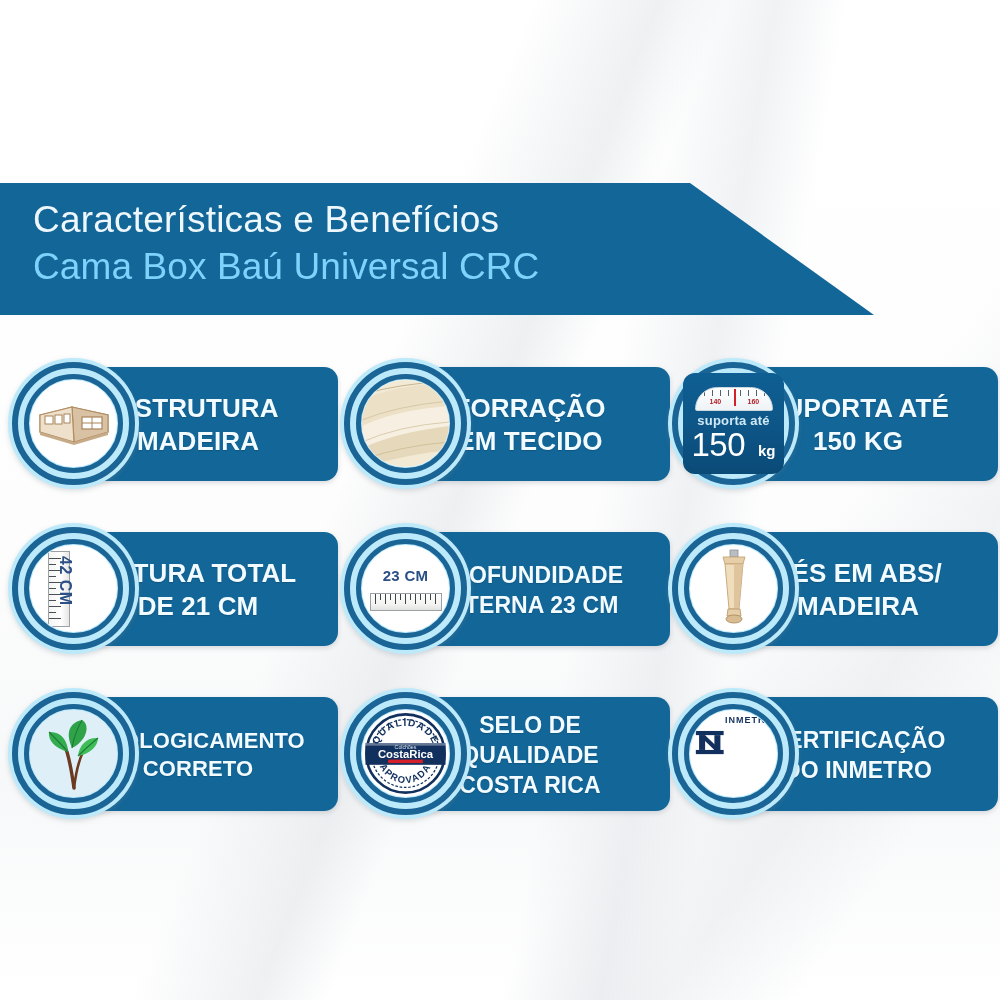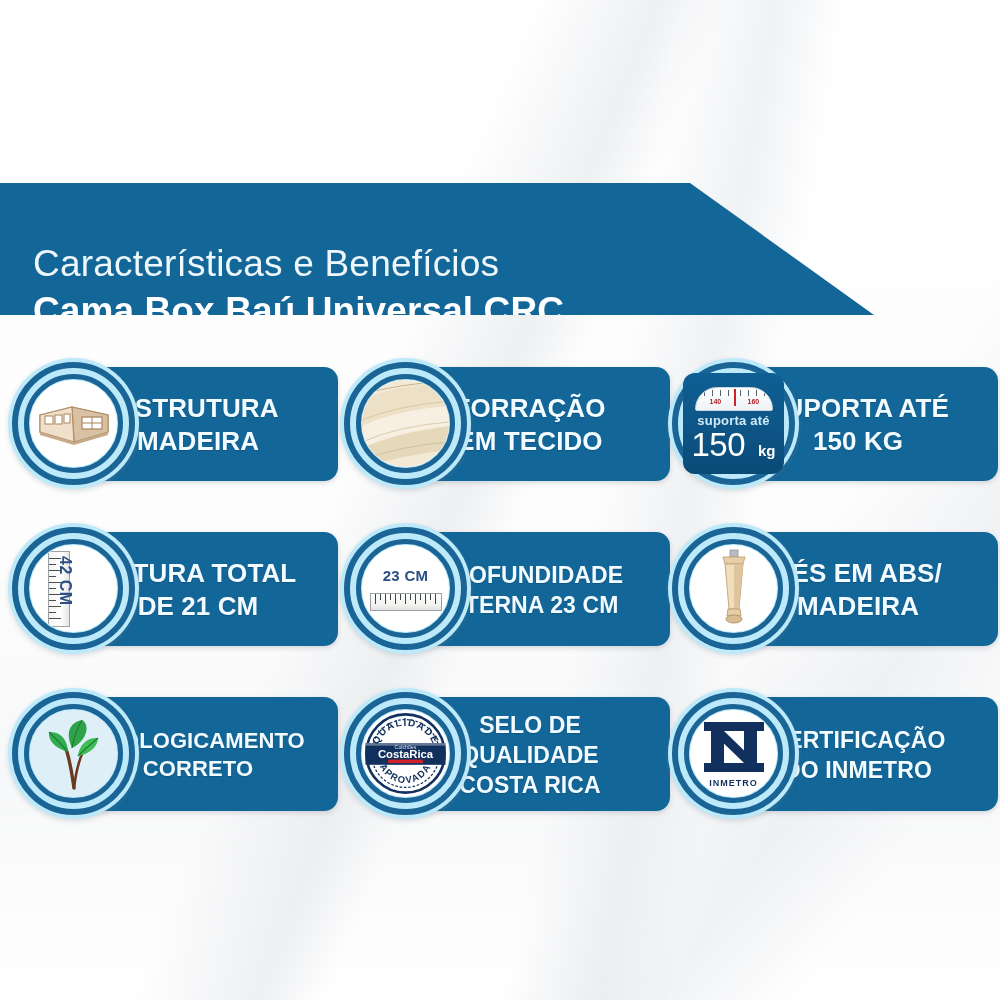--- a/index.html
+++ b/index.html
@@ -45,26 +45,25 @@
     top: 14px;
     width: 640px;
   }
   .banner-line1 {
     color: #eef7fc;
     font-size: 37px;
     font-weight: 400;
     letter-spacing: 0.2px;
     line-height: 46px;
     white-space: nowrap;
-    margin-top: 44px;
   }
   .banner-line2 {
-    color: #ffffff;
+    color: #7dd3fc;
     font-size: 37px;
-    font-weight: bold;
+    font-weight: normal;
     letter-spacing: 0.1px;
     line-height: 48px;
     white-space: nowrap;
   }
 
   
   .grid {
     position: absolute;
     left: 0;
     top: 358px;
@@ -299,22 +298,22 @@
     left: 20px; top: 20px;
     width: 91px; height: 91px;
   }
 
   
   .inmetro {
     position: relative;
     width: 80px;
     height: 80px;
     display: flex;
-    flex-direction: column;
-    align-items: center;
+    flex-direction: row;
+    align-items: flex-start;
     justify-content: center;
   }
   .inmetro-label {
     color: #12305e;
     font-size: 9px;
     font-weight: bold;
     letter-spacing: 1px;
     margin-top: 1px;
   }
 </style>

